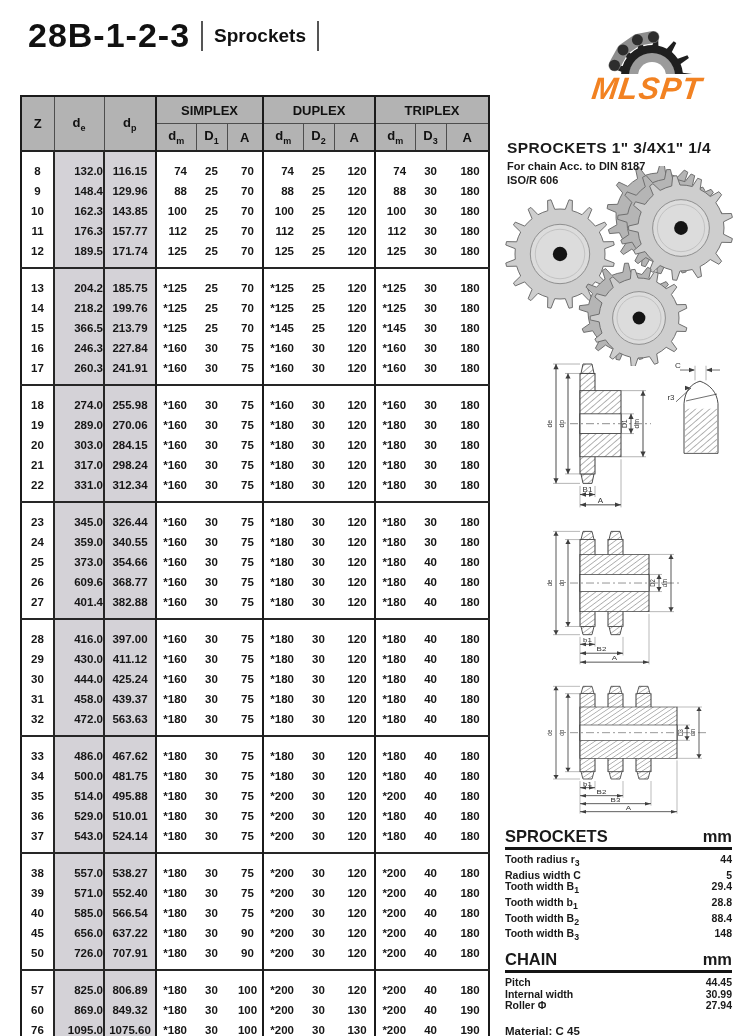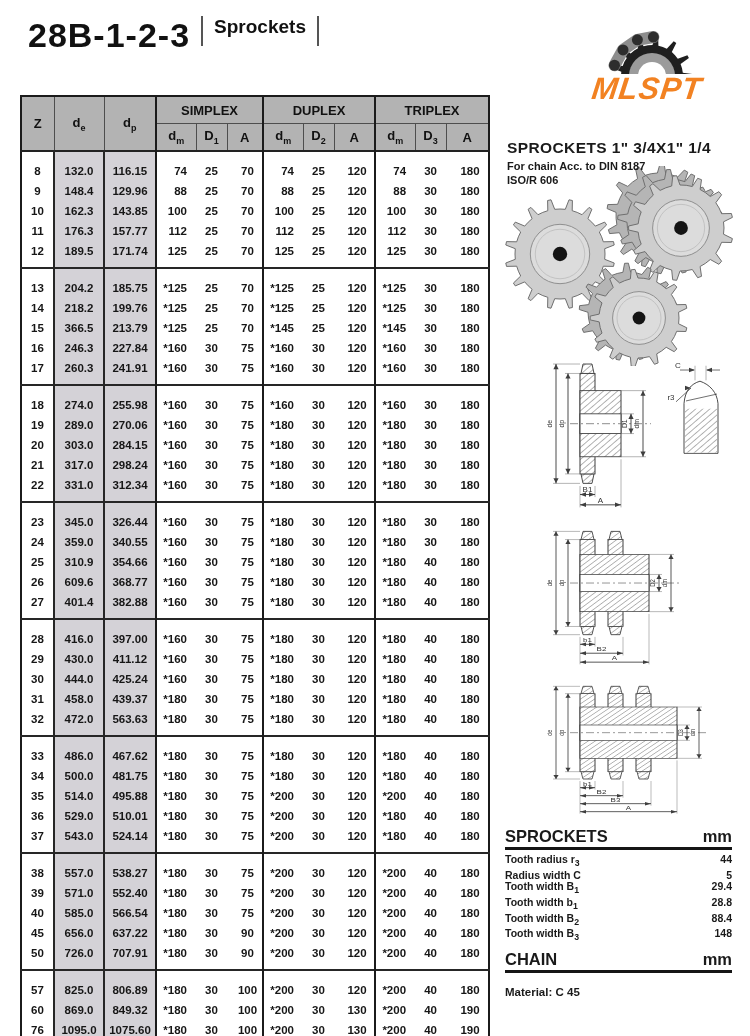--- a/index.html
+++ b/index.html
@@ -1,20 +1,20 @@
 <!DOCTYPE html>
 <html><head>
 <meta charset="utf-8">
 <style>
   html,body{margin:0;padding:0;}
   body{width:750px;height:1036px;background:#fff;position:relative;
        font-family:"Liberation Sans",sans-serif;color:#1a1a1a;overflow:hidden;}
 
   
-  .title-row{position:absolute;left:28px;top:16px;display:flex;align-items:flex-start;gap:11px;}
+  .title-row{position:absolute;left:28px;top:16px;display:flex;align-items:center;gap:11px;}
   .title-row h1{margin:0;font-size:34px;font-weight:bold;letter-spacing:1px;color:#111;}
   .title-row h2{margin:0;font-size:19px;font-weight:bold;color:#111;}
   .vbar{width:2px;height:30px;background:#555;}
 
   
   .logo{position:absolute;left:568px;top:6px;width:158px;text-align:center;}
   .logo svg{display:block;margin:0 auto;}
   .logo-text{color:#F28222;font-weight:bold;font-style:italic;font-size:31px;
              letter-spacing:1px;transform:skewX(-7deg);margin-top:-5px;}
 
@@ -25,21 +25,21 @@
   .data-table th{background:#b3b3b3;border:1px solid #4e4e4e;font-size:13px;font-weight:bold;
         text-align:center;padding:1px 0;height:24px;color:#111;}
   .data-table th sub, .data-table td sub{font-size:9px;}
   .data-table td{font-size:11.5px;font-weight:bold;text-align:center;padding:0;height:20px;
         vertical-align:middle;color:#161616;}
   .data-table tbody{border-top:2px solid #262626;}
   .data-table tbody tr:first-child td{padding-top:9px;}
   .data-table tbody tr:last-child td{padding-bottom:6px;}
   td.cz{border-right:2px solid #262626;}
   td.sh{background:#d4d2d7;}
-  td.cde{border-right:2px solid #262626;}
+  td.cde{border-right:2px solid #262626;text-align:right;}
   td.cdp{border-right:2px solid #1b1b1b;}
   td.cm{text-align:right;padding-right:9px;}
   td.ca{padding-left:6px;}
   .bRT{border-right:2px solid #1b1b1b !important;}
 
   
   .product-head{position:absolute;left:507px;top:139px;width:242px;z-index:3;}
   .product-heading{margin:0 0 3px 0;font-size:15.5px;font-weight:bold;letter-spacing:.4px;}
   .product-note{font-size:11px;font-weight:bold;line-height:13.5px;}
 
@@ -375,21 +375,21 @@
         <td class="ca bRT">75</td>
         <td class="cm">*180</td>
         <td class="cd">30</td>
         <td class="ca bRT">120</td>
         <td class="cm">*180</td>
         <td class="cd">30</td>
         <td class="ca">180</td>
       </tr>
       <tr>
         <td class="cz">25</td>
-        <td class="sh cde">310.9</td>
+        <td class="sh cde">373.0</td>
         <td class="sh cdp">354.66</td>
         <td class="cm">*160</td>
         <td class="cd">30</td>
         <td class="ca bRT">75</td>
         <td class="cm">*180</td>
         <td class="cd">30</td>
         <td class="ca bRT">120</td>
         <td class="cm">*180</td>
         <td class="cd">40</td>
         <td class="ca">180</td>
@@ -913,17 +913,31 @@
           <span class="spec-label">Tooth width B<sub>3</sub></span>
           <span class="spec-value">148</span>
         </div>
       </div>
     </div>
     <div class="spec-section">
       <div class="spec-head">
         <span class="spec-title">CHAIN</span>
         <span class="spec-unit">mm</span>
       </div>
+      <div class="spec-rows">
+        <div class="spec-row">
+          <span class="spec-label">Pitch</span>
+          <span class="spec-value">44.45</span>
+        </div>
+        <div class="spec-row">
+          <span class="spec-label">Internal width</span>
+          <span class="spec-value">30.99</span>
+        </div>
+        <div class="spec-row">
+          <span class="spec-label">Roller Φ</span>
+          <span class="spec-value">27.94</span>
+        </div>
+      </div>
     </div>
     <div class="spec-notes">
       <div>Material: C 45</div>
     </div>
   </div>
 
 </body></html>

